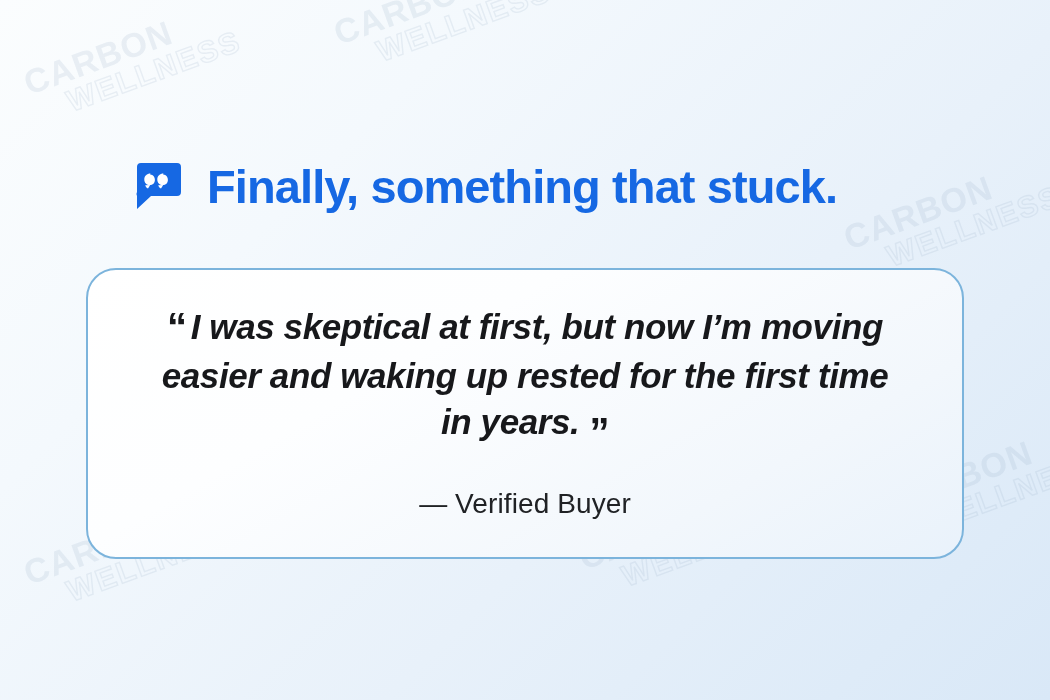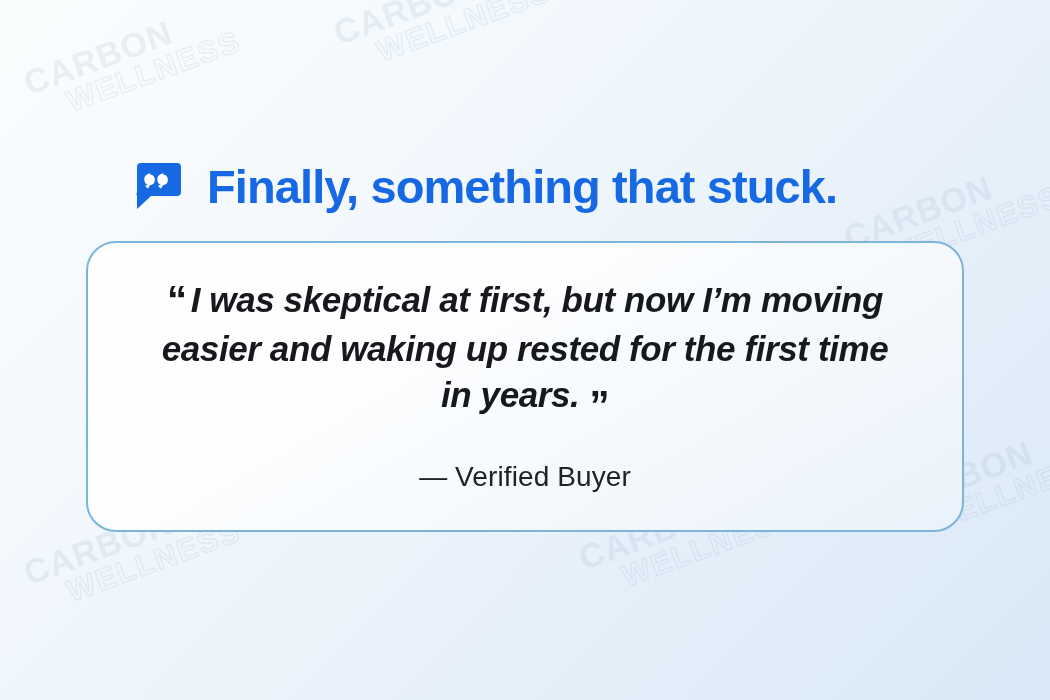--- a/index.html
+++ b/index.html
@@ -79,21 +79,21 @@
     color: #1668e3;
     letter-spacing: -0.9px;
     line-height: 1;
     white-space: nowrap;
   }
 
   
   #testimonial-card {
     position: absolute;
     left: 86px;
-    top: 241px;
+    top: 268px;
     width: 878px;
     height: 291px;
     border: 2px solid #7cb4dc;
     border-radius: 30px;
     background: linear-gradient(150deg, #ffffff 0%, #fdfeff 35%, #f2f7fc 75%, #e9f2fb 100%);
     display: flex;
     flex-direction: column;
     align-items: center;
     justify-content: center;
   }

